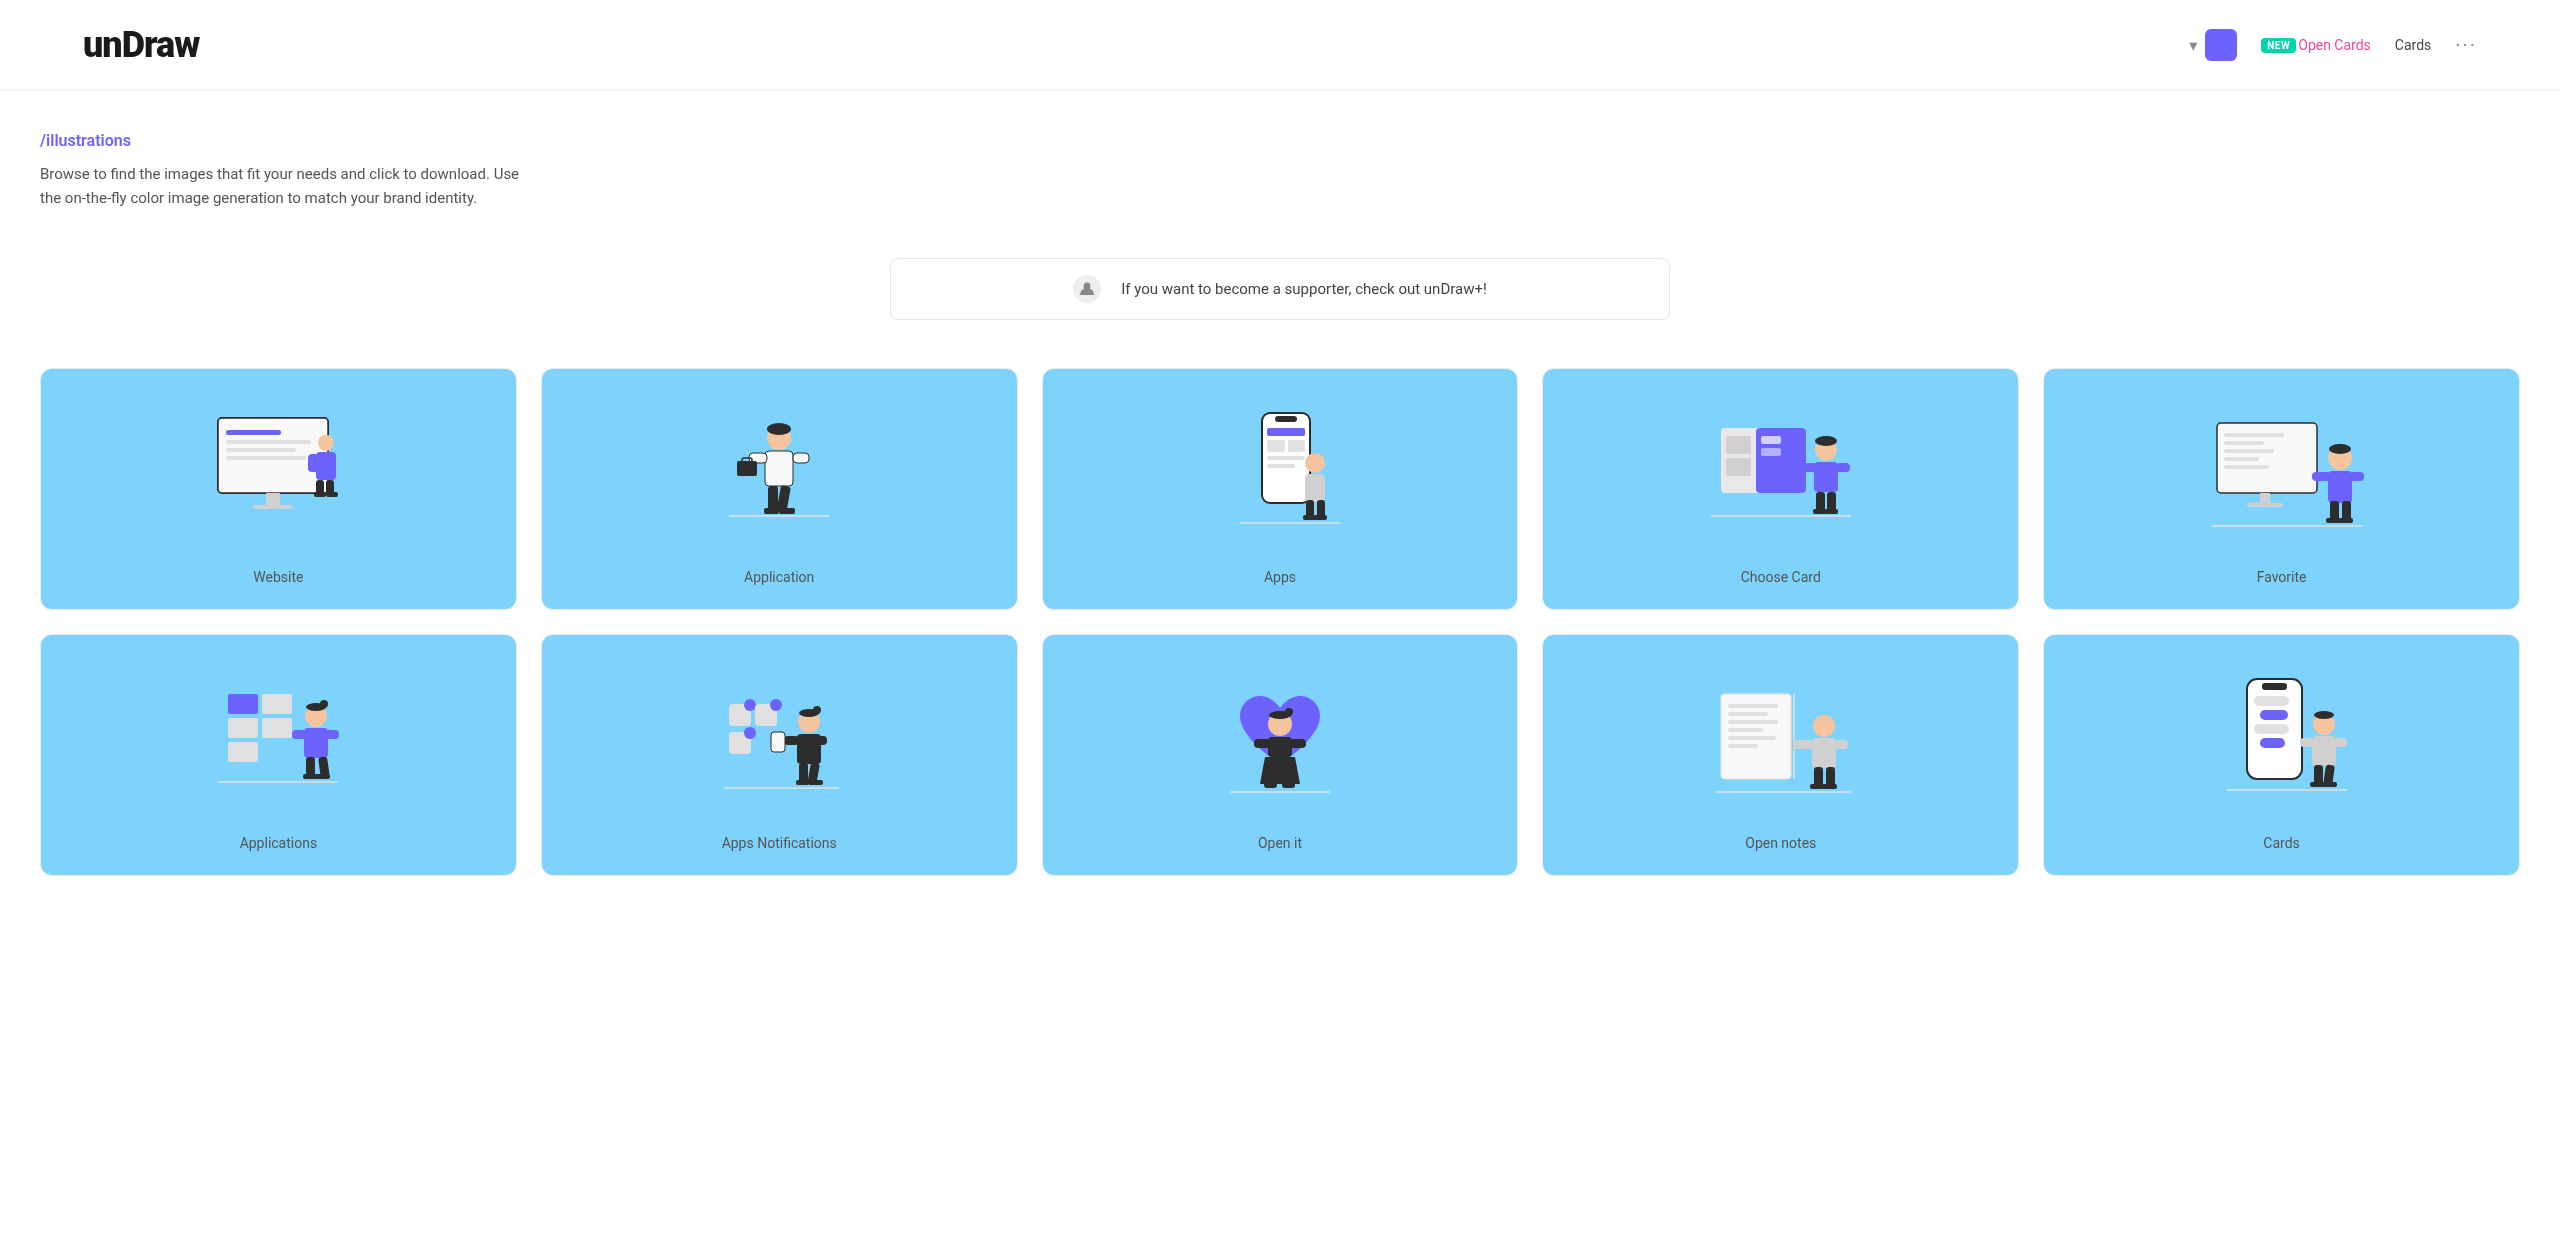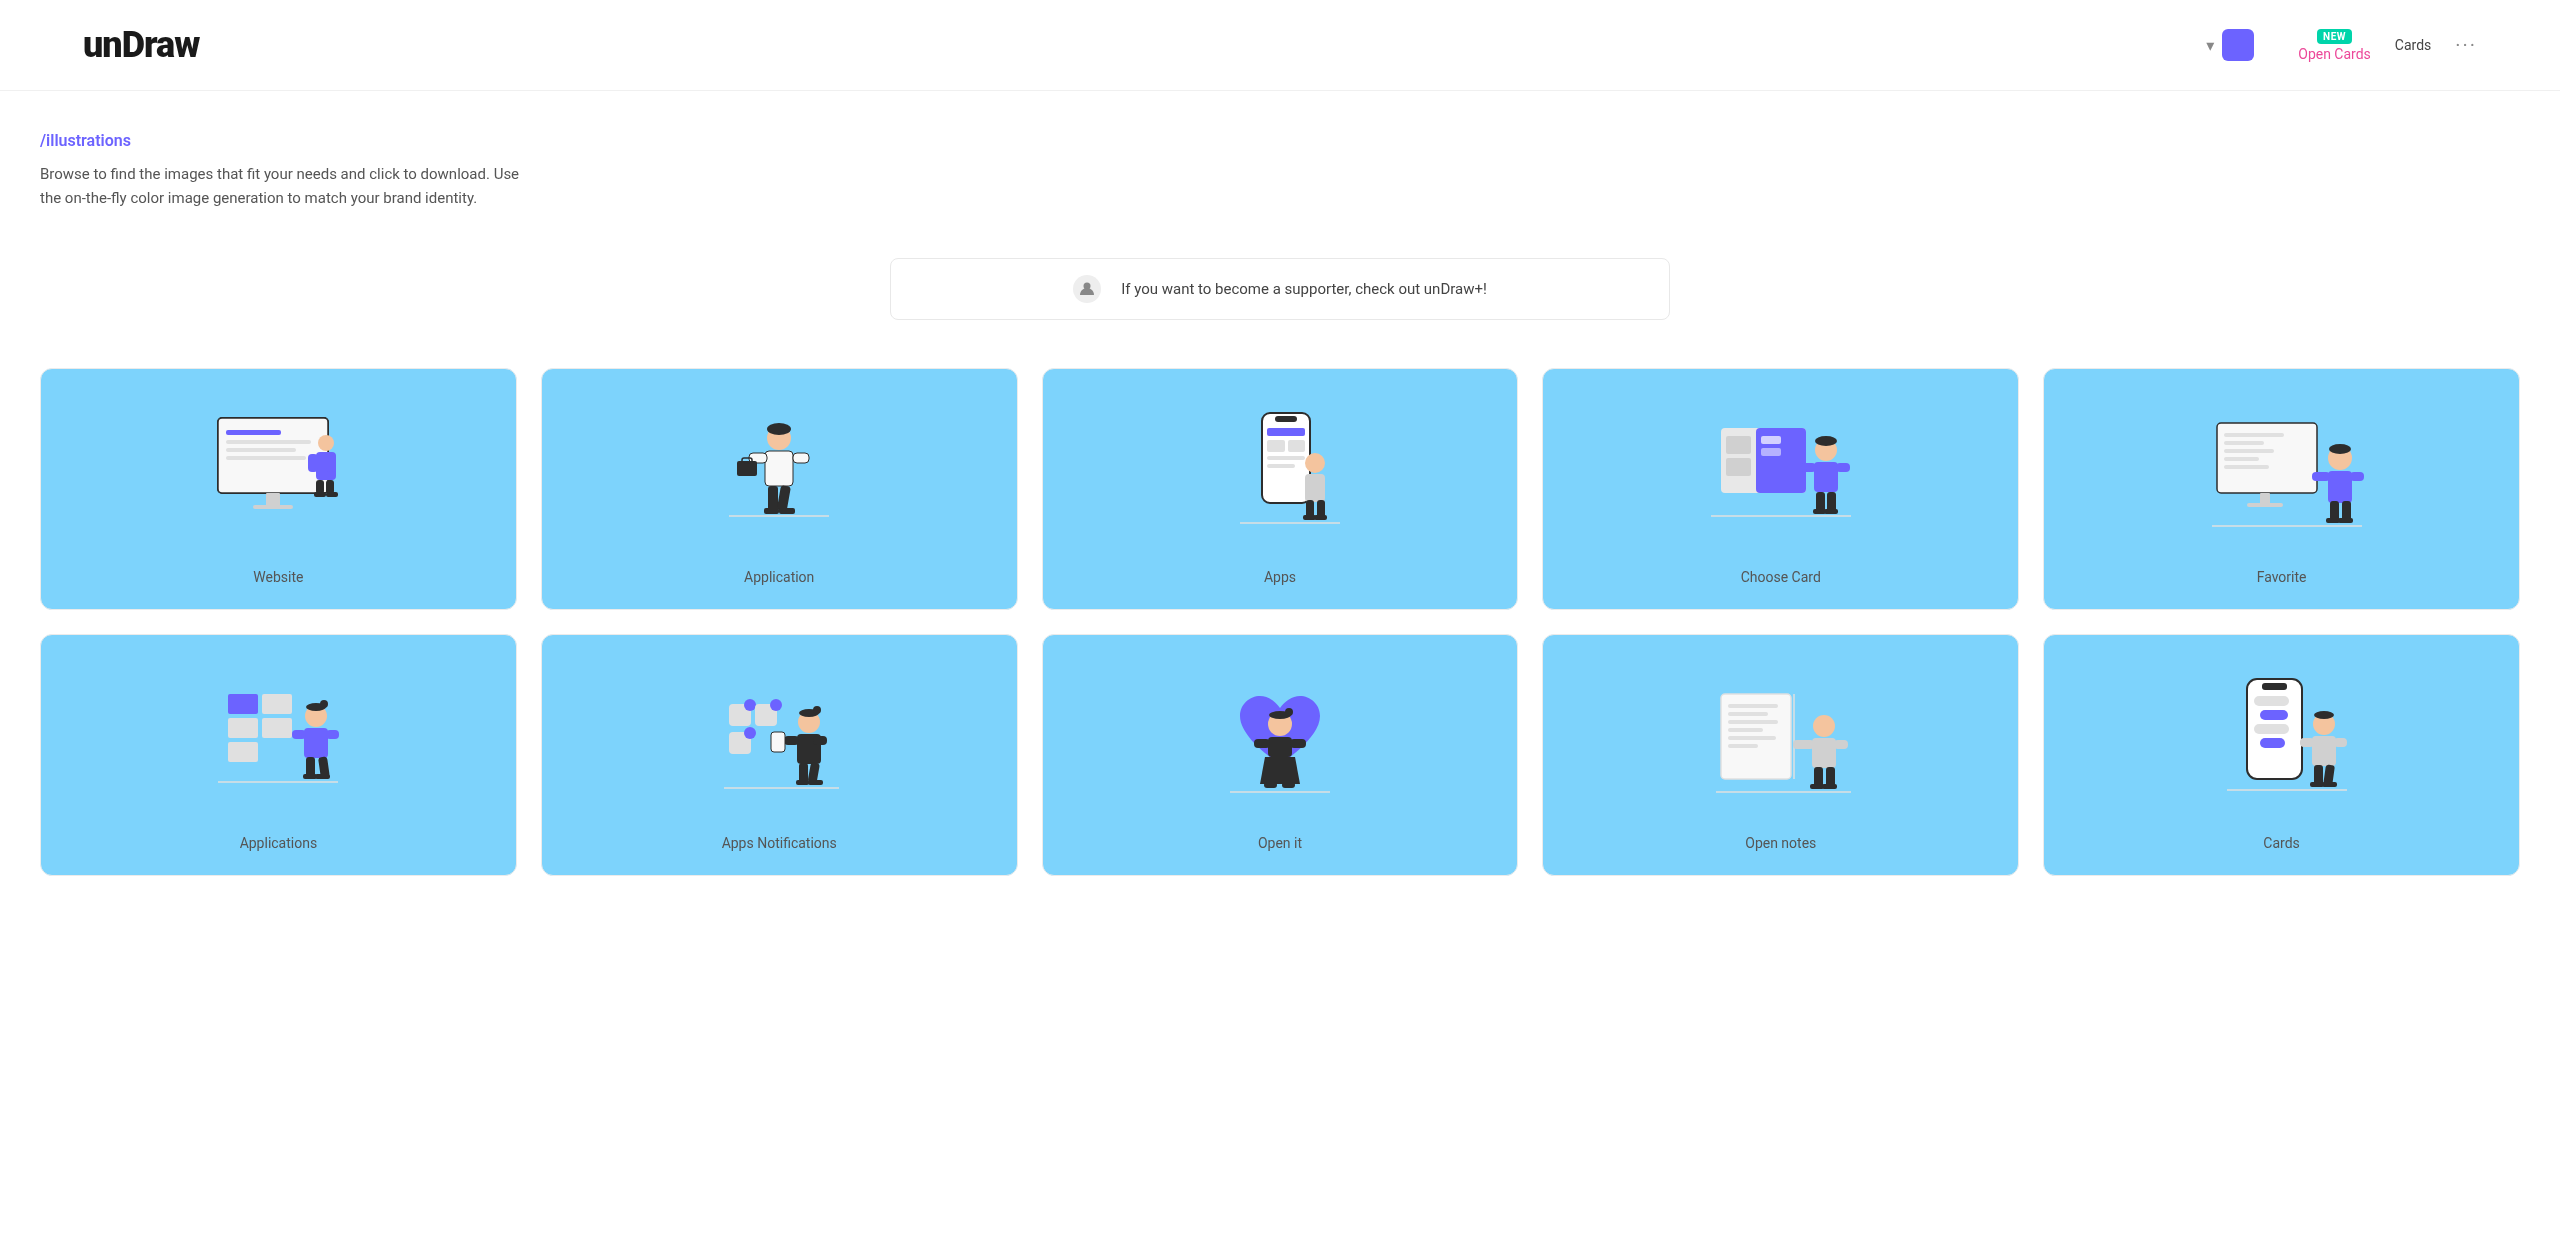--- a/index.html
+++ b/index.html
@@ -48,25 +48,24 @@
       background: #00d4aa;
       color: white;
       font-size: 10px;
       font-weight: 700;
       padding: 2px 6px;
       border-radius: 4px;
       letter-spacing: 0.5px;
     }
     .open-cards-btn {
       display: flex;
-      flex-direction: column;
+      flex-direction: row;
       align-items: center;
       gap: 2px;
       cursor: pointer;
-      margin-left: 20px;
     }
     .open-cards-label {
       font-size: 14px;
       color: #ec4899;
     }
     .search-btn {
       font-size: 14px;
       color: #444;
       cursor: pointer;
     }

